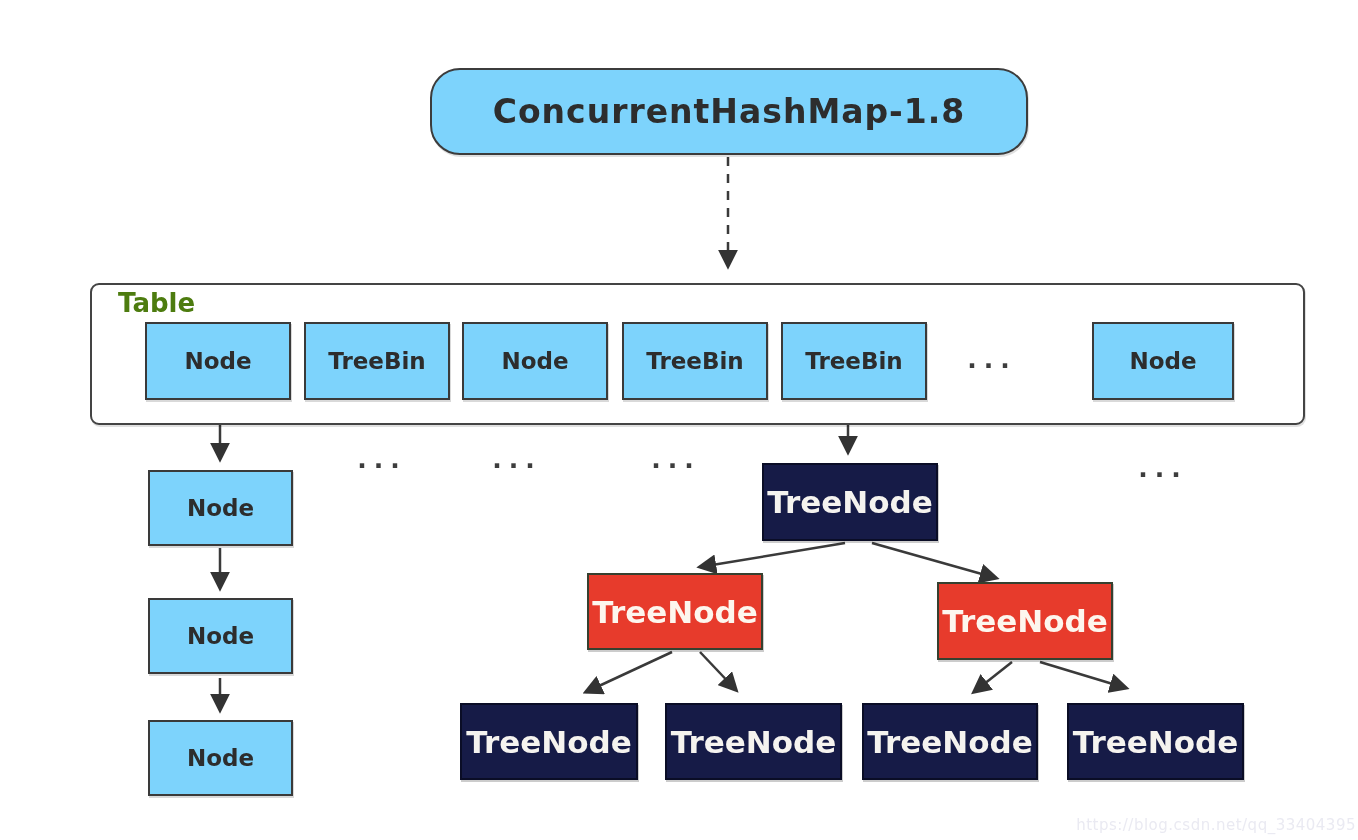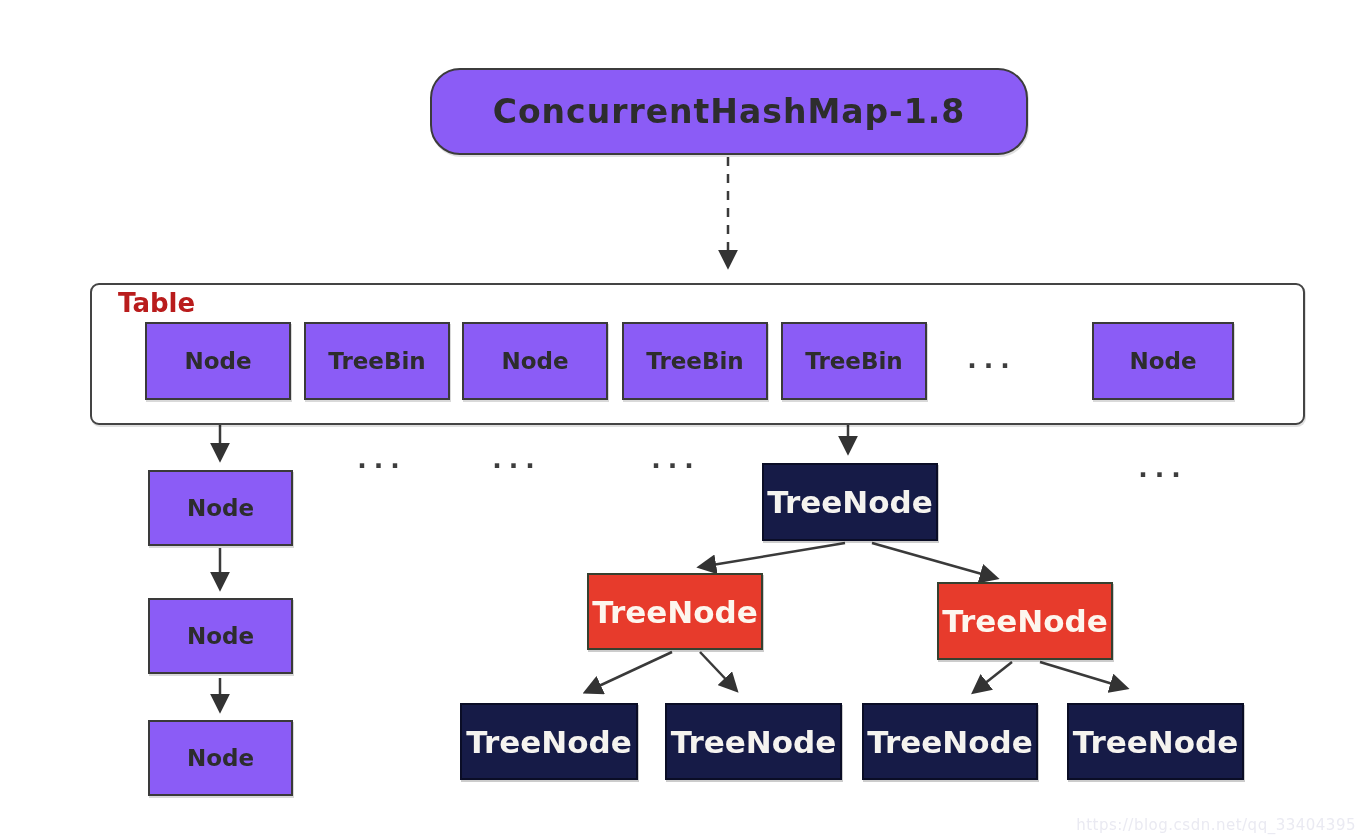--- a/index.html
+++ b/index.html
@@ -3,35 +3,35 @@
 <meta charset="utf-8">
 <style>
   html,body{margin:0;padding:0;background:#ffffff;}
   .canvas{
     position:relative;width:1358px;height:840px;background:#ffffff;
     font-family:"DejaVu Sans","Liberation Sans",sans-serif;overflow:hidden;
   }
   .arrows{position:absolute;left:0;top:0;width:1358px;height:840px;pointer-events:none;}
   .box{
     position:absolute;display:flex;align-items:center;justify-content:center;
-    background:#8b5cf6;border:2.5px solid #3a3a3a;color:#2d2d2d;
+    background:#7dd3fc;border:2.5px solid #3a3a3a;color:#2d2d2d;
     font-weight:bold;box-sizing:border-box;
   }
   .title-box{
     left:430px;top:68px;width:598px;height:87px;border-radius:30px;
     font-size:33px;letter-spacing:1px;border-color:#3c3c3c;
     box-shadow:1px 2px 0 rgba(0,0,0,0.12);
   }
   .table-frame{
     position:absolute;left:90px;top:283px;width:1215px;height:142px;
     border:2.5px solid #444444;border-radius:9px;background:#ffffff;
     box-sizing:border-box;box-shadow:1px 2px 0 rgba(0,0,0,0.12);
   }
   .table-label{
-    position:absolute;left:118px;top:288px;font-size:26px;font-weight:bold;color:#b91c1c;
+    position:absolute;left:118px;top:288px;font-size:26px;font-weight:bold;color:#4d7c0f;
   }
   .cell{top:322px;width:146px;height:78px;font-size:23px;box-shadow:1px 2px 0 rgba(0,0,0,0.15);}
   .list-node{left:148px;width:145px;height:76px;font-size:23px;box-shadow:1px 2px 0 rgba(0,0,0,0.15);}
   .tree-node{font-size:31px;box-shadow:1px 2px 0 rgba(0,0,0,0.2);}
   .navy{background:#161b47;color:#f5f3ef;border-color:#0a0d26;}
   .red{background:#e73b2c;color:#fdf6ee;border-color:#36402f;}
   .dots{
     position:absolute;width:80px;text-align:center;font-size:25px;font-weight:bold;
     color:#3d3d3d;letter-spacing:7px;line-height:20px;
   }

